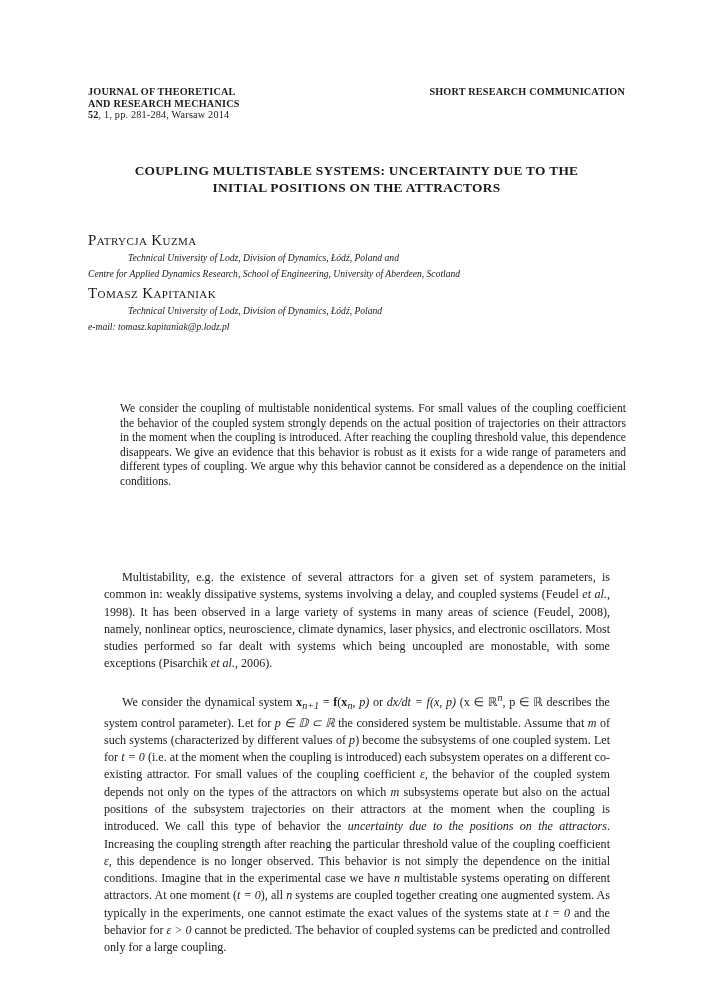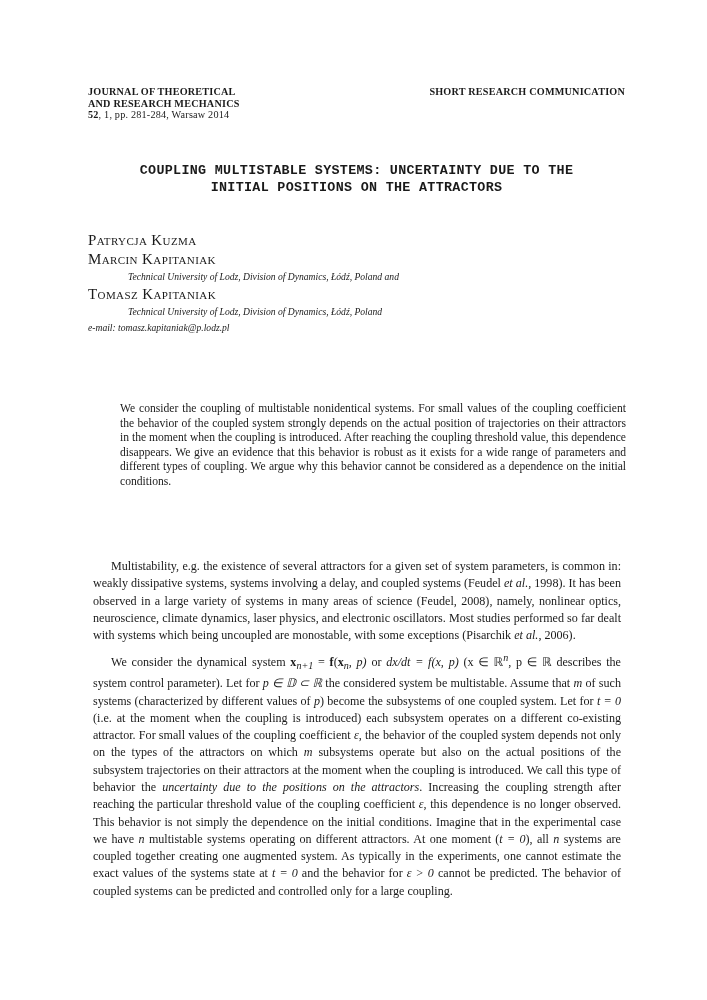--- a/index.html
+++ b/index.html
@@ -15,38 +15,38 @@
     font-weight: bold; letter-spacing: 0.2px;
   }
   .hdr-left .vol { font-weight: normal; }
   .hdr-left .vol b { font-weight: bold; }
   .hdr-right {
     position: absolute; right: 82px; top: 86px;
     font-family: "Liberation Serif", serif; font-size: 10.2px; font-weight: bold; letter-spacing: 0.2px;
   }
   .title {
     position: absolute; left: 88px; width: 537px; top: 163px;
-    text-align: center; font-family: Liberation Mono, monospace; font-weight: bold;
+    text-align: center; font-family: Liberation Serif, serif; font-weight: bold;
     font-size: 13.4px; line-height: 16.5px; letter-spacing: 0.3px;
   }
   .authors { position: absolute; left: 88px; top: 233px; width: 540px; font-family: "Liberation Serif", serif; }
   .author-name { font-size: 15px; font-variant: small-caps; letter-spacing: 0.4px; line-height: 14px; margin-bottom: 5px; }
   .aff { font-size: 9.6px; font-style: italic; line-height: 11px; margin-bottom: 7px; }
   .aff.tight { margin-bottom: 5px; margin-left: 40px; }
   .abstract {
     position: absolute; left: 120px; width: 506px; top: 402px;
     font-family: "Liberation Serif", serif; font-size: 11.6px; line-height: 14.6px; text-align: justify;
   }
   .keywords { margin-top: 9px; }
   .keywords .kw-label { font-style: italic; }
   .body-text {
     position: absolute; left: 88px; width: 538px; top: 553px;
     font-family: "Liberation Serif", serif; font-size: 12.1px; line-height: 17.3px; text-align: justify;
   }
-  .body-text p { margin: 5px; text-indent: 18px; }
+  .body-text p { margin: 16px; text-indent: 18px; }
   .math { font-style: italic; }
   .bold { font-weight: bold; font-style: normal; }
   .ital { font-style: italic; }
 </style>
 </head>
 <body>
 
 <div class="page">
 
   <div class="hdr-left">
@@ -60,22 +60,22 @@
   <div class="title">
     <div>COUPLING MULTISTABLE SYSTEMS: UNCERTAINTY DUE TO THE</div>
     <div>INITIAL POSITIONS ON THE ATTRACTORS</div>
   </div>
 
   <div class="authors">
     <div>
       <div class="author-name">Patrycja Kuzma</div>
     </div>
     <div>
-      <div class="author-name">Marcin Kapitaniak</div>
       <div class="aff tight">Technical University of Lodz, Division of Dynamics, Łódź, Poland and</div>
+      <div class="aff">Centre for Applied Dynamics Research, School of Engineering, University of Aberdeen, Scotland</div>
     </div>
     <div>
       <div class="author-name">Tomasz Kapitaniak</div>
       <div class="aff tight">Technical University of Lodz, Division of Dynamics, Łódź, Poland</div>
       <div class="aff">e-mail: tomasz.kapitaniak@p.lodz.pl</div>
     </div>
   </div>
 
   <div class="abstract">
     <div>We consider the coupling of multistable nonidentical systems. For small values of the coupling coefficient the behavior of the coupled system strongly depends on the actual position of trajectories on their attractors in the moment when the coupling is introduced. After reaching the coupling threshold value, this dependence disappears. We give an evidence that this behavior is robust as it exists for a wide range of parameters and different types of coupling. We argue why this behavior cannot be considered as a dependence on the initial conditions.</div>

